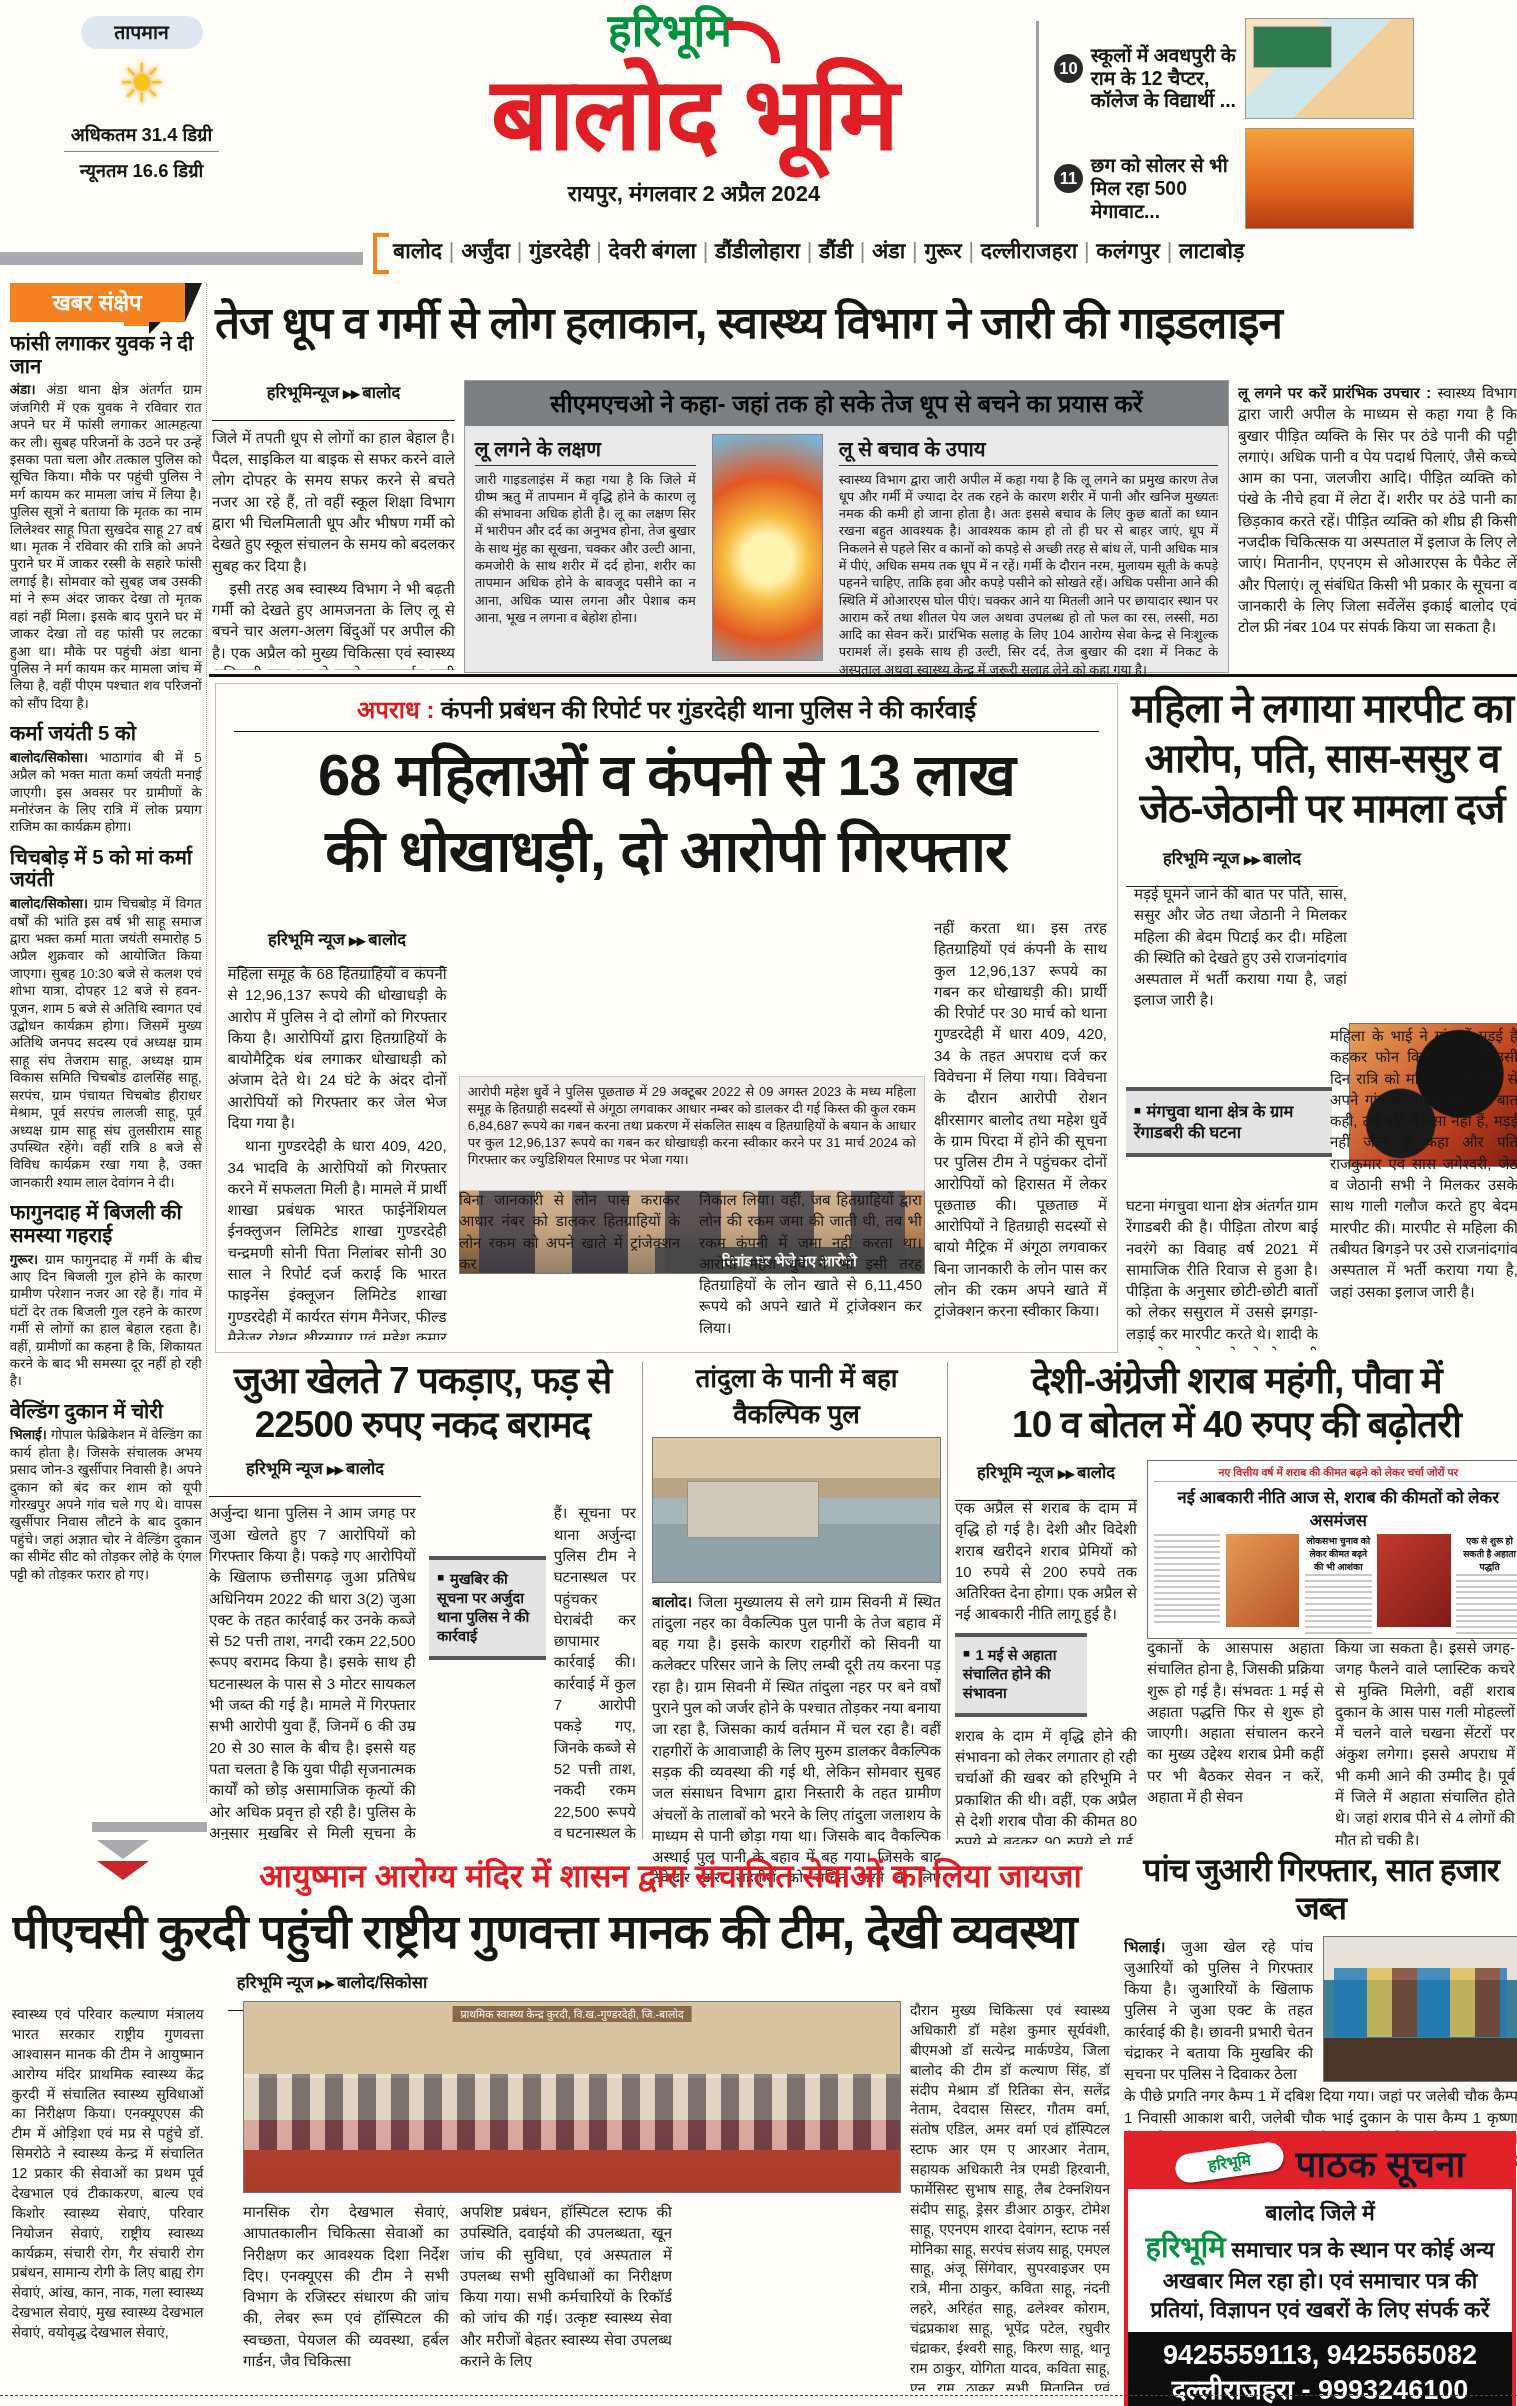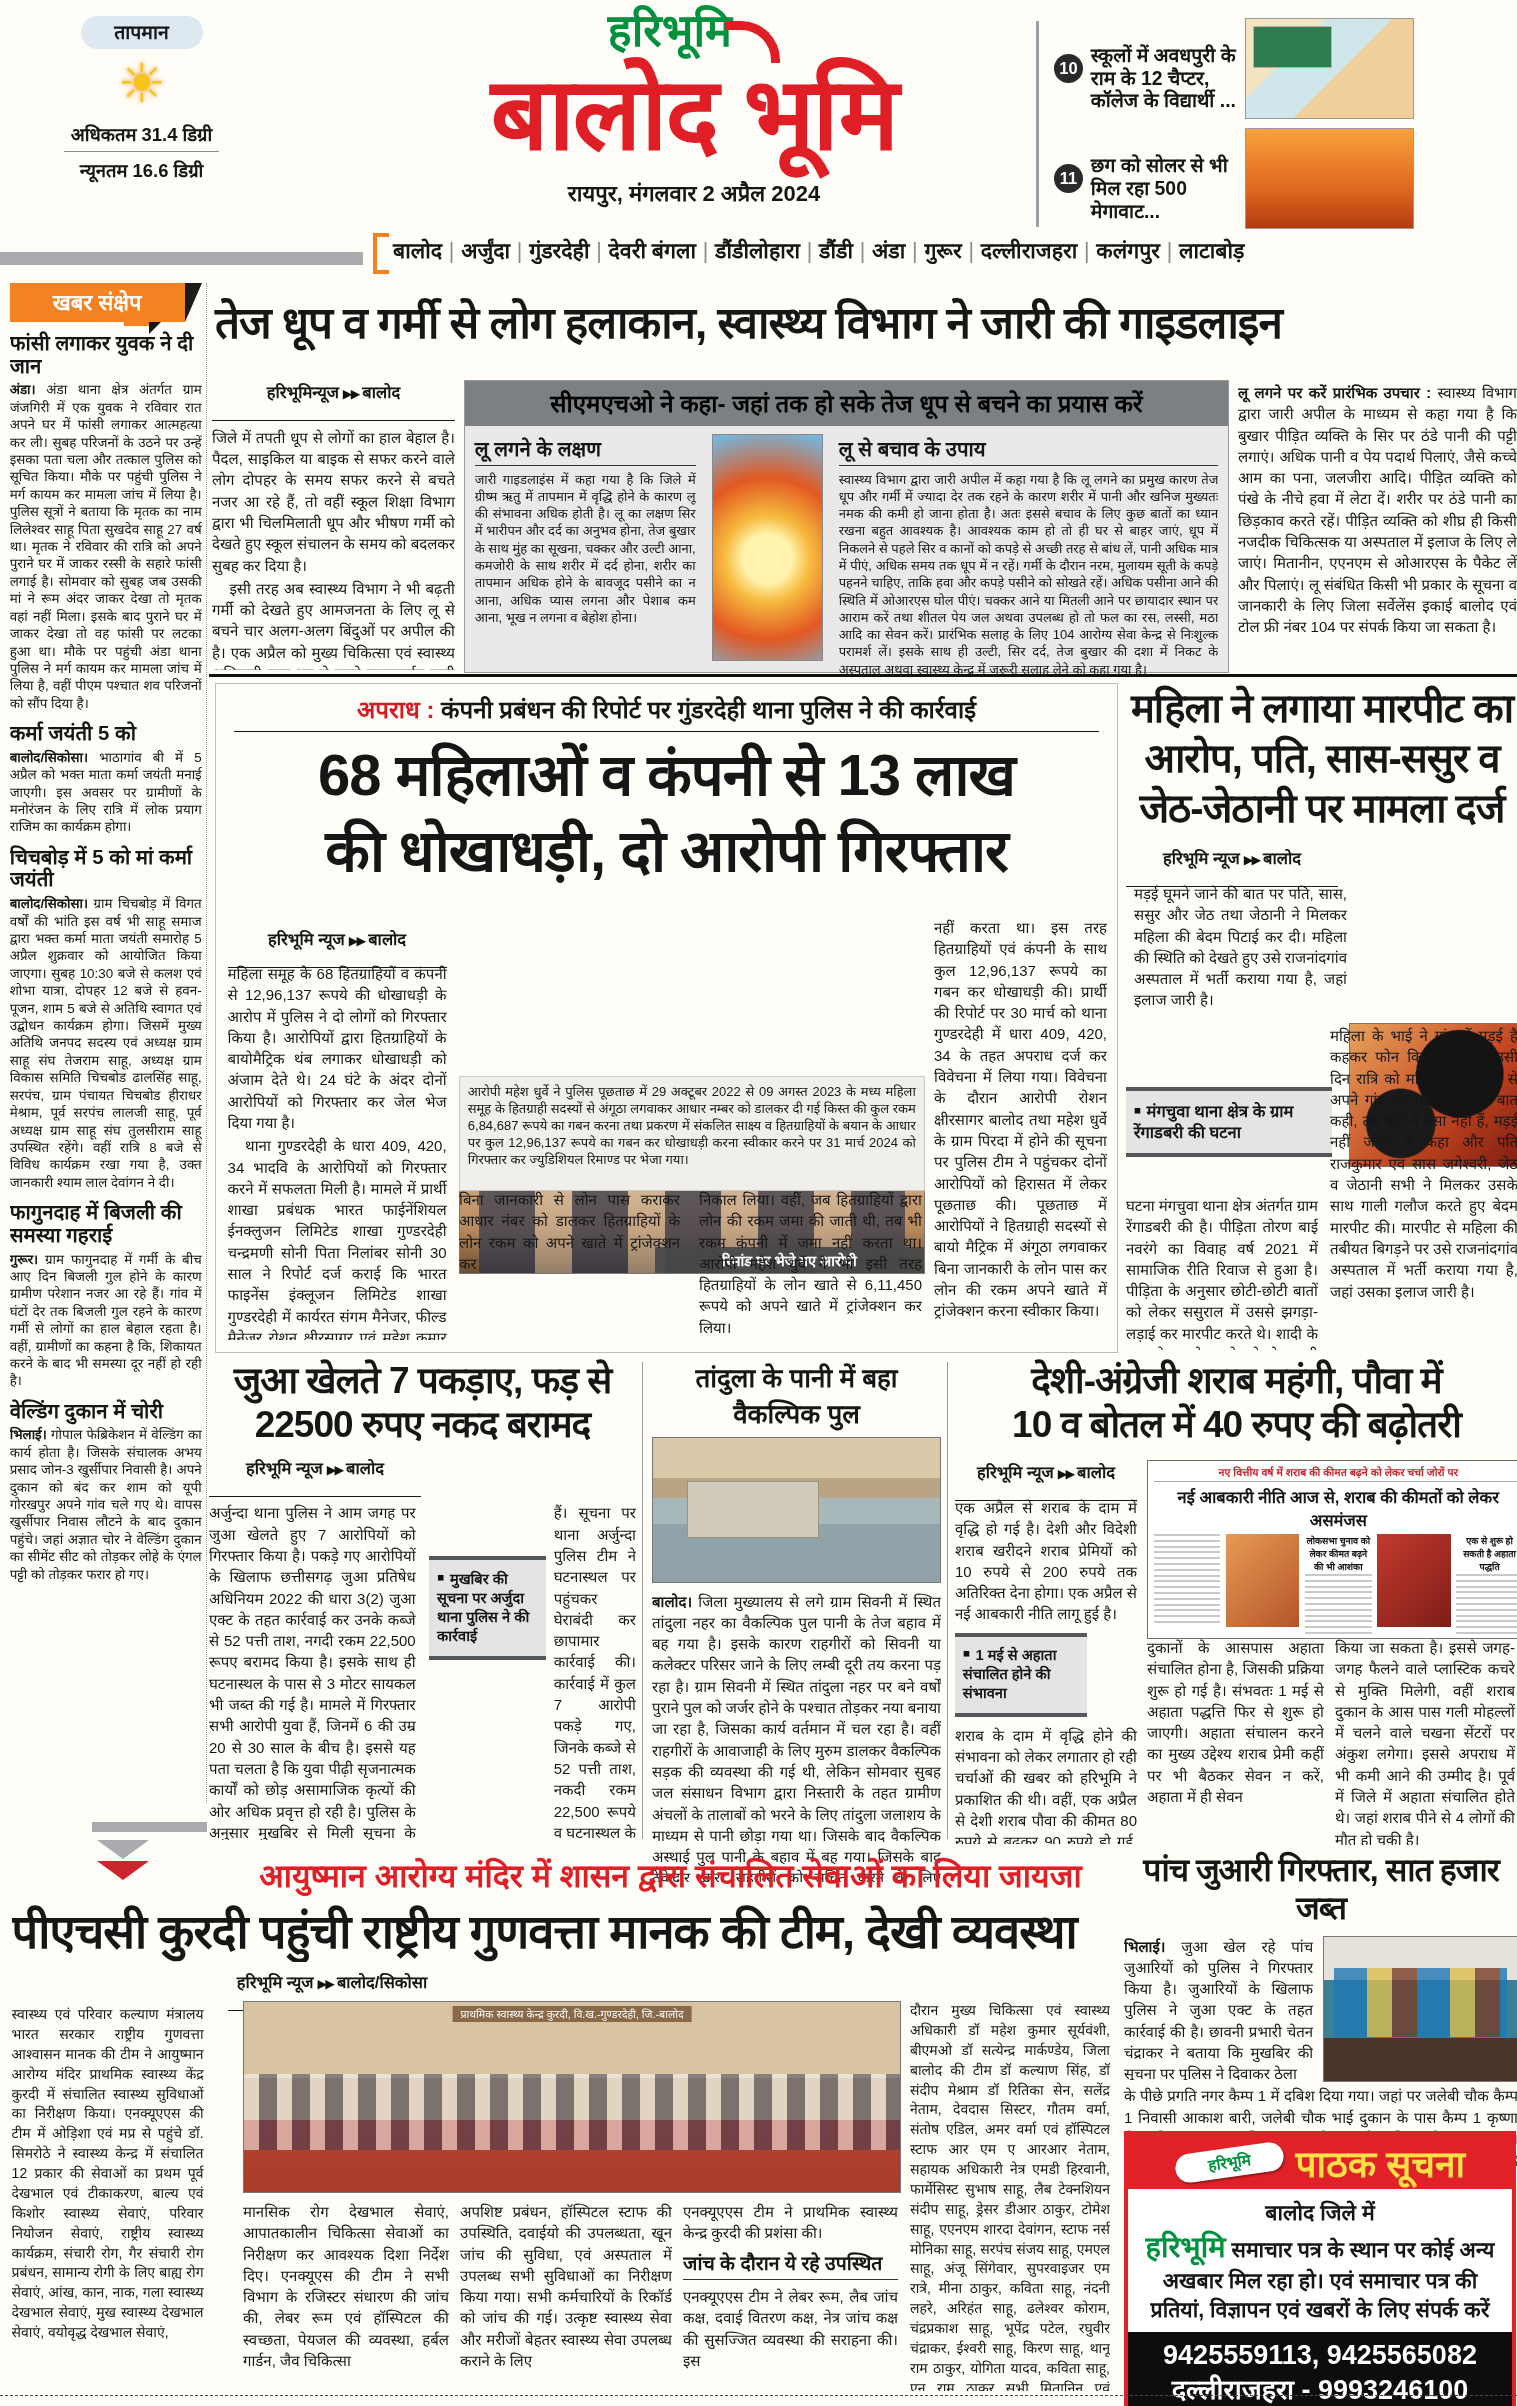--- a/index.html
+++ b/index.html
@@ -94,21 +94,21 @@
           font-size:10.7px;padding:1px 7.8px;white-space:nowrap;}
   .subhead{font-size:19.4px;font-weight:800;border-bottom:1.9px solid #333;padding-bottom:2.9px;margin:5.8px 0;}
   .p-gamb{background:linear-gradient(180deg,#e6e2da 0 30%,#3f7f95 30% 70%,#4a3528 70%);}
   .p-gamb::before{content:"";position:absolute;inset:22% 5% 30% 5%;
      background:repeating-linear-gradient(90deg,rgba(30,120,180,.8) 0 33px,rgba(220,190,80,.8) 33px 58px,rgba(120,60,40,.8) 58px 83px);}
   
   .notice{border:4.9px solid #e02128;background:#fff;}
   .notice-h{height:54px;background:#e02128;display:flex;align-items:center;justify-content:center;gap:11.6px;}
   .roll{width:109px;height:29px;background:#fff;border-radius:14.6px;transform:rotate(-8deg);
         text-align:center;line-height:29px;color:#00913f;font-size:15.5px;font-weight:800;box-shadow:1px 1.9px 1.9px rgba(0,0,0,.35);}
-  .notice-t{color:#fde047;font-size:37px;font-weight:800;}
+  .notice-t{color:#0f172a;font-size:37px;font-weight:800;}
   .nline1{font-size:21.3px;font-weight:800;text-align:center;margin-top:7.8px;}
   .nbody{font-size:21.3px;font-weight:800;text-align:center;line-height:1.35;padding:1.9px 9.7px;}
   .nbrand{color:#00913f;font-size:29px;font-weight:900;}
   .nphones{background:#0d0d0d;color:#fff;font-size:27px;font-weight:800;text-align:center;line-height:1.3;padding:5.8px 0;margin-top:5.8px;}
   
   .railhead{width:175px;height:39px;background:#f58220;color:#fff;font-size:22px;font-weight:800;
             text-align:center;line-height:39px;position:relative;}
   .railhead::after{content:"";position:absolute;right:-17.5px;top:0;border-top:39px solid #1c1c1c;border-right:17.5px solid transparent;}
   .rtitle{font-size:20.4px;font-weight:800;line-height:1.12;margin:9.7px 0 3.9px;}
   .rbody{font-size:13.4px;line-height:1.3;}
@@ -324,25 +324,20 @@
 
   <div class="abs banner" style="left:231px;top:1853px;width:879px;">आयुष्मान आरोग्य मंदिर में शासन द्वारा संचालित सेवाओं का लिया जायजा</div>
   <div class="abs phchead" style="left:11.6px;top:1898px;width:1100px;overflow:hidden;">पीएचसी कुरदी पहुंची राष्ट्रीय गुणवत्ता मानक की टीम, देखी व्यवस्था</div>
   <div class="abs byline" style="left:228px;top:1970px;width:208px;"><span>हरिभूमि न्यूज</span><span class="arr">▶▶</span><span>बालोद/सिकोसा</span></div>
   <div class="abs bt jt" style="left:11.6px;top:2005px;width:192px;height:384px;font-size:14px;">स्वास्थ्य एवं परिवार कल्याण मंत्रालय भारत सरकार राष्ट्रीय गुणवत्ता आश्वासन मानक की टीम ने आयुष्मान आरोग्य मंदिर प्राथमिक स्वास्थ्य केंद्र कुरदी में संचालित स्वास्थ्य सुविधाओं का निरीक्षण किया। एनक्यूएएस की टीम में ओड़िशा एवं मप्र से पहुंचे डॉ. सिमरोठे ने स्वास्थ्य केन्द्र में संचालित 12 प्रकार की सेवाओं का प्रथम पूर्व देखभाल एवं टीकाकरण, बाल्य एवं किशोर स्वास्थ्य सेवाएं, परिवार नियोजन सेवाएं, राष्ट्रीय स्वास्थ्य कार्यक्रम, संचारी रोग, गैर संचारी रोग प्रबंधन, सामान्य रोगी के लिए बाह्य रोग सेवाएं, आंख, कान, नाक, गला स्वास्थ्य देखभाल सेवाएं, मुख स्वास्थ्य देखभाल सेवाएं, वयोवृद्ध देखभाल सेवाएं,</div>
   <div class="abs photo p-group" style="left:243px;top:2001px;width:656px;height:190px;">
     <div class="plabel">प्राथमिक स्वास्थ्य केन्द्र कुरदी, वि.ख.-गुण्डरदेही, जि.-बालोद</div>
   </div>
   <div class="abs bt jt" style="left:243px;top:2201px;width:206px;height:190px;">मानसिक रोग देखभाल सेवाएं, आपातकालीन चिकित्सा सेवाओं का निरीक्षण कर आवश्यक दिशा निर्देश दिए। एनक्यूएस की टीम ने सभी विभाग के रजिस्टर संधारण की जांच की, लेबर रूम एवं हॉस्पिटल की स्वच्छता, पेयजल की व्यवस्था, हर्बल गार्डन, जैव चिकित्सा</div>
   <div class="abs bt jt" style="left:460px;top:2201px;width:212px;height:190px;">अपशिष्ट प्रबंधन, हॉस्पिटल स्टाफ की उपस्थिति, दवाईयो की उपलब्धता, खून जांच की सुविधा, एवं अस्पताल में उपलब्ध सभी सुविधाओं का निरीक्षण किया गया। सभी कर्मचारियों के रिकॉर्ड को जांच की गई। उत्कृष्ट स्वास्थ्य सेवा और मरीजों बेहतर स्वास्थ्य सेवा उपलब्ध कराने के लिए</div>
-  <div class="abs" style="left:683px;top:2201px;width:215px;height:190px;overflow:hidden;">
-    <div class="bt jt">एनक्यूएएस टीम ने प्राथमिक स्वास्थ्य केन्द्र कुरदी की प्रशंसा की।</div>
-    <div class="subhead">जांच के दौरान ये रहे उपस्थित</div>
-    <div class="bt jt">एनक्यूएएस टीम ने लेबर रूम, लैब जांच कक्ष, दवाई वितरण कक्ष, नेत्र जांच कक्ष की सुसज्जित व्यवस्था की सराहना की। इस</div>
-  </div>
   <div class="abs bt jt" style="left:910px;top:2001px;width:200px;height:390px;font-size:14px;">दौरान मुख्य चिकित्सा एवं स्वास्थ्य अधिकारी डॉ महेश कुमार सूर्यवंशी, बीएमओ डॉ सत्येन्द्र मार्कण्डेय, जिला बालोद की टीम डॉ कल्याण सिंह, डॉ संदीप मेश्राम डॉ रितिका सेन, सलेंद्र नेताम, देवदास सिस्टर, गौतम वर्मा, संतोष एडिल, अमर वर्मा एवं हॉस्पिटल स्टाफ आर एम ए आरआर नेताम, सहायक अधिकारी नेत्र एमडी हिरवानी, फार्मेसिस्ट सुभाष साहू, लैब टेक्नशियन संदीप साहू, ड्रेसर डीआर ठाकुर, टोमेश साहू, एएनएम शारदा देवांगन, स्टाफ नर्स मोनिका साहू, सरपंच संजय साहू, एमएल साहू, अंजू सिंगेवार, सुपरवाइजर एम रात्रे, मीना ठाकुर, कविता साहू, नंदनी लहरे, अरिहंत साहू, ढलेश्वर कोराम, चंद्रप्रकाश साहू, भूपेंद्र पटेल, रघुवीर चंद्राकर, ईश्वरी साहू, किरण साहू, थानू राम ठाकुर, योगिता यादव, कविता साहू, एनू राम ठाकुर सभी मितानिन एवं कर्मचारी उपस्थित थे।</div>
 
   <div class="abs" style="left:1124px;top:1851px;width:394px;">
     <div class="h2l" style="font-size:32px;">पांच जुआरी गिरफ्तार, सात हजार जब्त</div>
     <div style="display:flex;gap:9.7px;margin-top:7.8px;">
       <div class="bt jt" style="width:190px;height:144px;">
         <span class="b">भिलाई।</span>
         <span>जुआ खेल रहे पांच जुआरियों को पुलिस ने गिरफ्तार किया है। जुआरियों के खिलाफ पुलिस ने जुआ एक्ट के तहत कार्रवाई की है। छावनी प्रभारी चेतन चंद्राकर ने बताया कि मुखबिर की सूचना पर पुलिस ने दिवाकर ठेला</span>
       </div>
       <div class="photo p-gamb" style="width:194px;height:144px;"></div>

